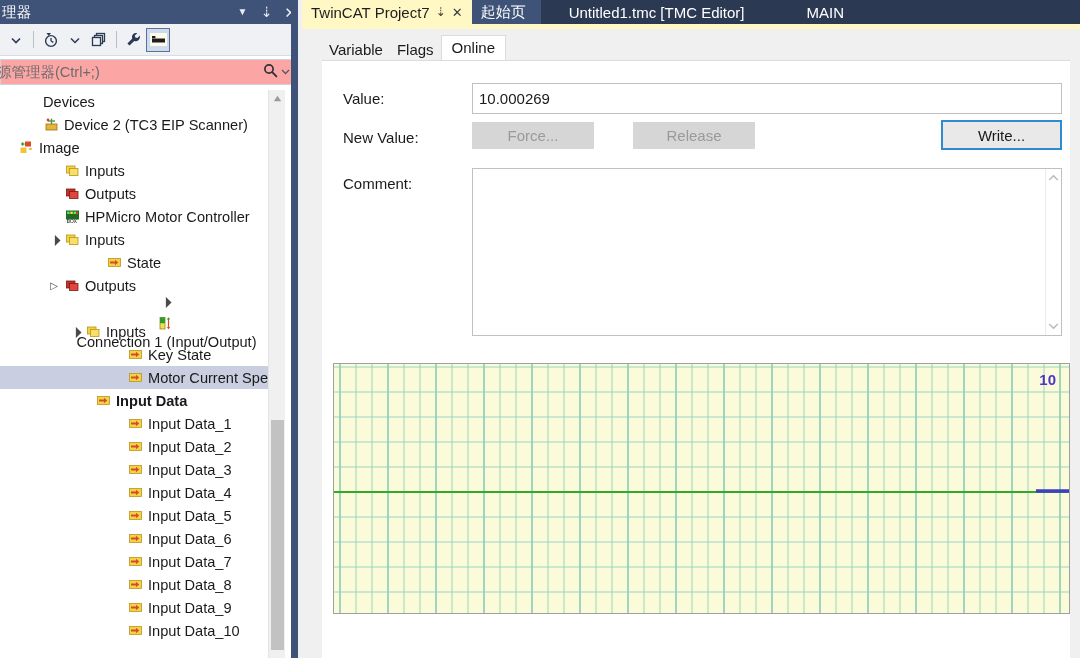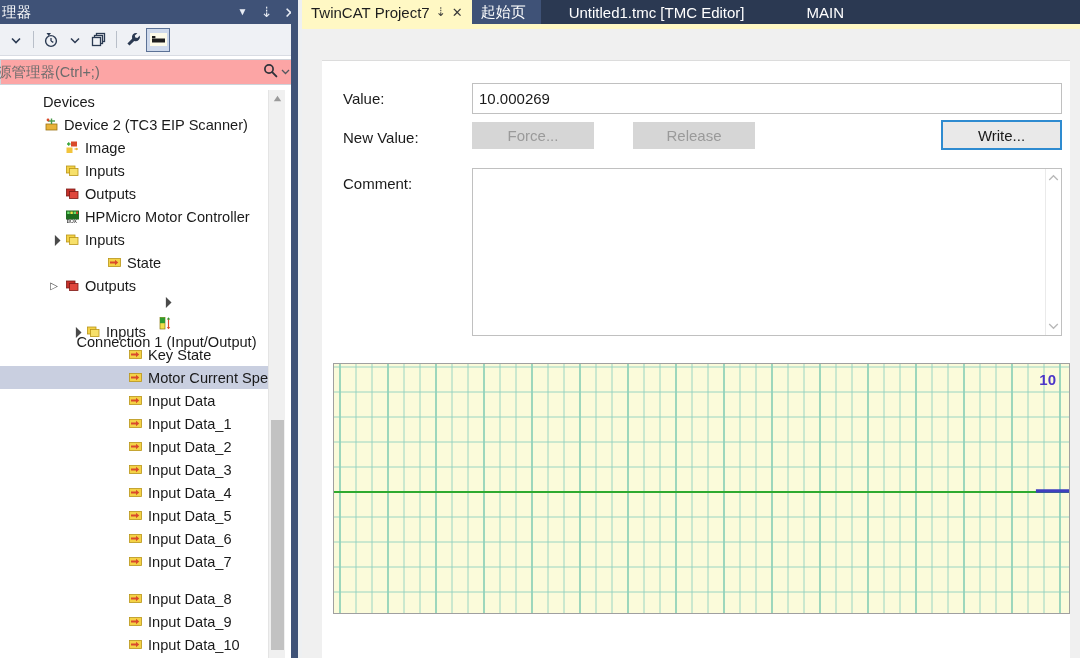--- a/index.html
+++ b/index.html
@@ -332,21 +332,21 @@
             <span class="nico">
               <svg width="15" height="15" viewBox="0 0 15 15">
                 <rect x="2" y="7" width="11" height="6" fill="#e8b33a" stroke="#9b7415" stroke-width=".8"></rect>
                 <path d="M7.5 1.5 L7.5 7" stroke="#4a9a4a" stroke-width="1.4"></path>
                 <path d="M4 4 L11 4" stroke="#4a9a4a" stroke-width="1.4"></path>
                 <circle cx="4" cy="3" r="1.4" fill="#d94a2b"></circle>
               </svg>
             </span>
             <span class="nlabel">Device 2 (TC3 EIP Scanner)</span>
           </div>
-          <div class="node" style="padding-left: 46px;">
+          <div class="node" style="">
             <span class="expander"></span>
             <span class="nico">
               <svg width="15" height="15" viewBox="0 0 15 15">
                 <rect x="6" y="1.5" width="6" height="5" fill="#d94a2b"></rect>
                 <rect x="1.5" y="7.5" width="6" height="5.5" fill="#f2c43c"></rect>
                 <path d="M2 4 L5.5 4 M3.7 2.3 L3.7 5.7" stroke="#3aa53a" stroke-width="1.3"></path>
                 <path d="M9.5 9 L12.8 9" stroke="#e8b33a" stroke-width="1.3"></path>
                 <path d="M11 7.6 L12.8 9 L11 10.4 Z" fill="#e8b33a"></path>
               </svg>
             </span>
@@ -455,21 +455,21 @@
             <span class="expander"></span>
             <span class="nico">
               <svg width="15" height="15" viewBox="0 0 15 15">
                 <rect x="1.5" y="3.5" width="12" height="8" fill="#f4d246" stroke="#b89418" stroke-width=".8"></rect>
                 <path d="M3 7.5 L9 7.5" stroke="#d94a2b" stroke-width="2"></path>
                 <path d="M8 4.8 L11.2 7.5 L8 10.2 Z" fill="#d94a2b"></path>
               </svg>
             </span>
             <span class="nlabel">Motor Current Speed</span>
           </div>
-          <div class="node" style="padding-left: 109px;">
+          <div class="node" style="padding-left: 77px; font-weight: bold;">
             <span class="expander"></span>
             <span class="nico">
               <svg width="15" height="15" viewBox="0 0 15 15">
                 <rect x="1.5" y="3.5" width="12" height="8" fill="#f4d246" stroke="#b89418" stroke-width=".8"></rect>
                 <path d="M3 7.5 L9 7.5" stroke="#d94a2b" stroke-width="2"></path>
                 <path d="M8 4.8 L11.2 7.5 L8 10.2 Z" fill="#d94a2b"></path>
               </svg>
             </span>
             <span class="nlabel">Input Data</span>
           </div>
@@ -543,21 +543,21 @@
             <span class="expander"></span>
             <span class="nico">
               <svg width="15" height="15" viewBox="0 0 15 15">
                 <rect x="1.5" y="3.5" width="12" height="8" fill="#f4d246" stroke="#b89418" stroke-width=".8"></rect>
                 <path d="M3 7.5 L9 7.5" stroke="#d94a2b" stroke-width="2"></path>
                 <path d="M8 4.8 L11.2 7.5 L8 10.2 Z" fill="#d94a2b"></path>
               </svg>
             </span>
             <span class="nlabel">Input Data_7</span>
           </div>
-          <div class="node" style="padding-left: 109px; margin-top: 14px;">
+          <div class="node" style="padding-left: 109px;">
             <span class="expander"></span>
             <span class="nico">
               <svg width="15" height="15" viewBox="0 0 15 15">
                 <rect x="1.5" y="3.5" width="12" height="8" fill="#f4d246" stroke="#b89418" stroke-width=".8"></rect>
                 <path d="M3 7.5 L9 7.5" stroke="#d94a2b" stroke-width="2"></path>
                 <path d="M8 4.8 L11.2 7.5 L8 10.2 Z" fill="#d94a2b"></path>
               </svg>
             </span>
             <span class="nlabel">Input Data_8</span>
           </div>
@@ -615,20 +615,25 @@
         </div>
         <div class="dtab t-dim" style="padding-left: 28px; padding-right: 28px;">
           <span class="tlabel">MAIN</span>
         </div>
         <div class="filler"></div>
       </div>
     <div id="tab-underline"></div>
 
     <div id="editor">
 
+      <div id="subtabs">
+          <div class="stab">Variable</div>
+          <div class="stab">Flags</div>
+          <div class="stab active">Online</div>
+        </div>
 
       <div id="content-card">
 
         <div class="form-row" id="value-label">
           <span class="flabel">Value:</span>
         </div>
         <input id="value-field" type="text" value="10.000269" style="">
 
         <div class="form-row" id="newvalue-label">
           <span class="flabel">New Value:</span>

